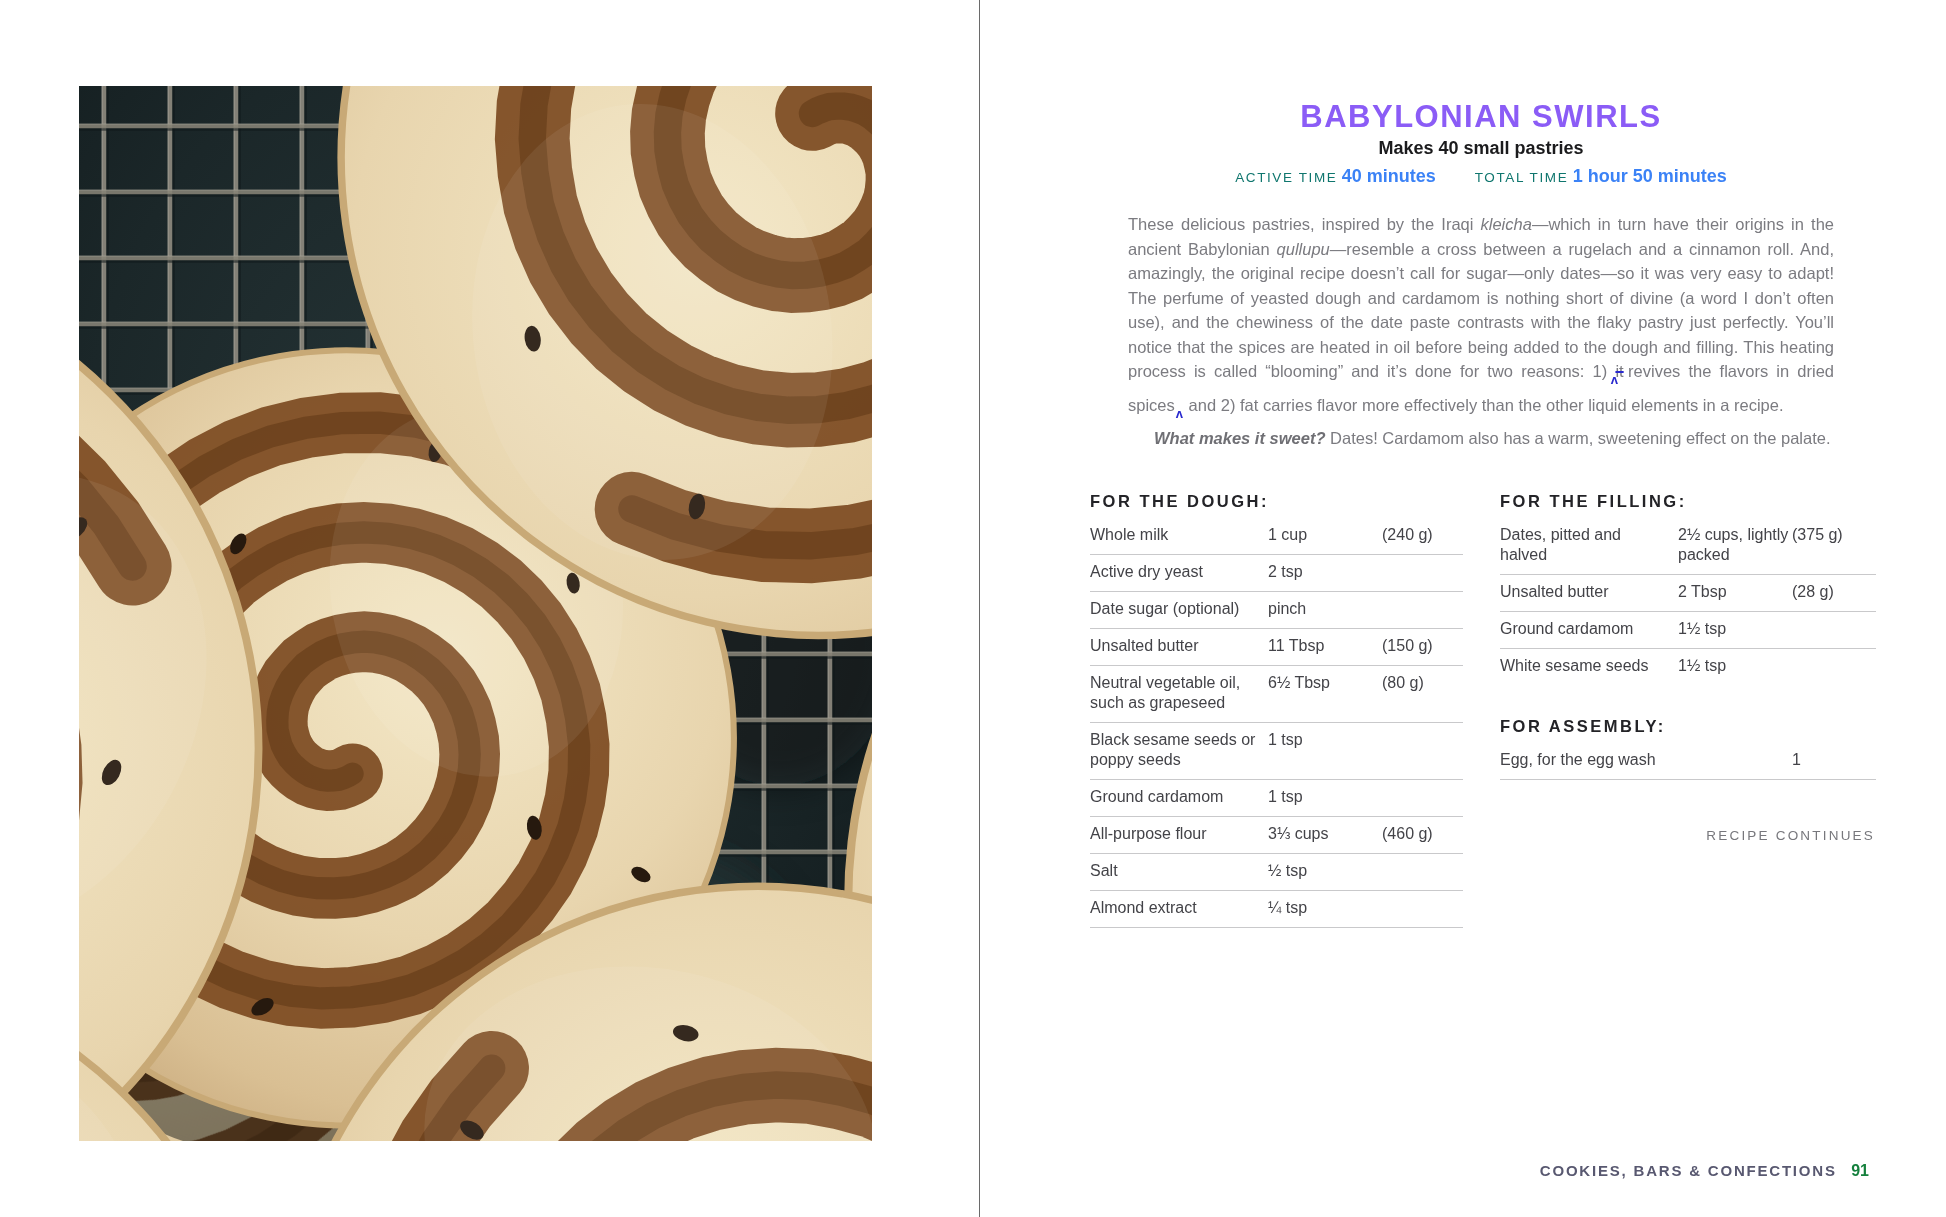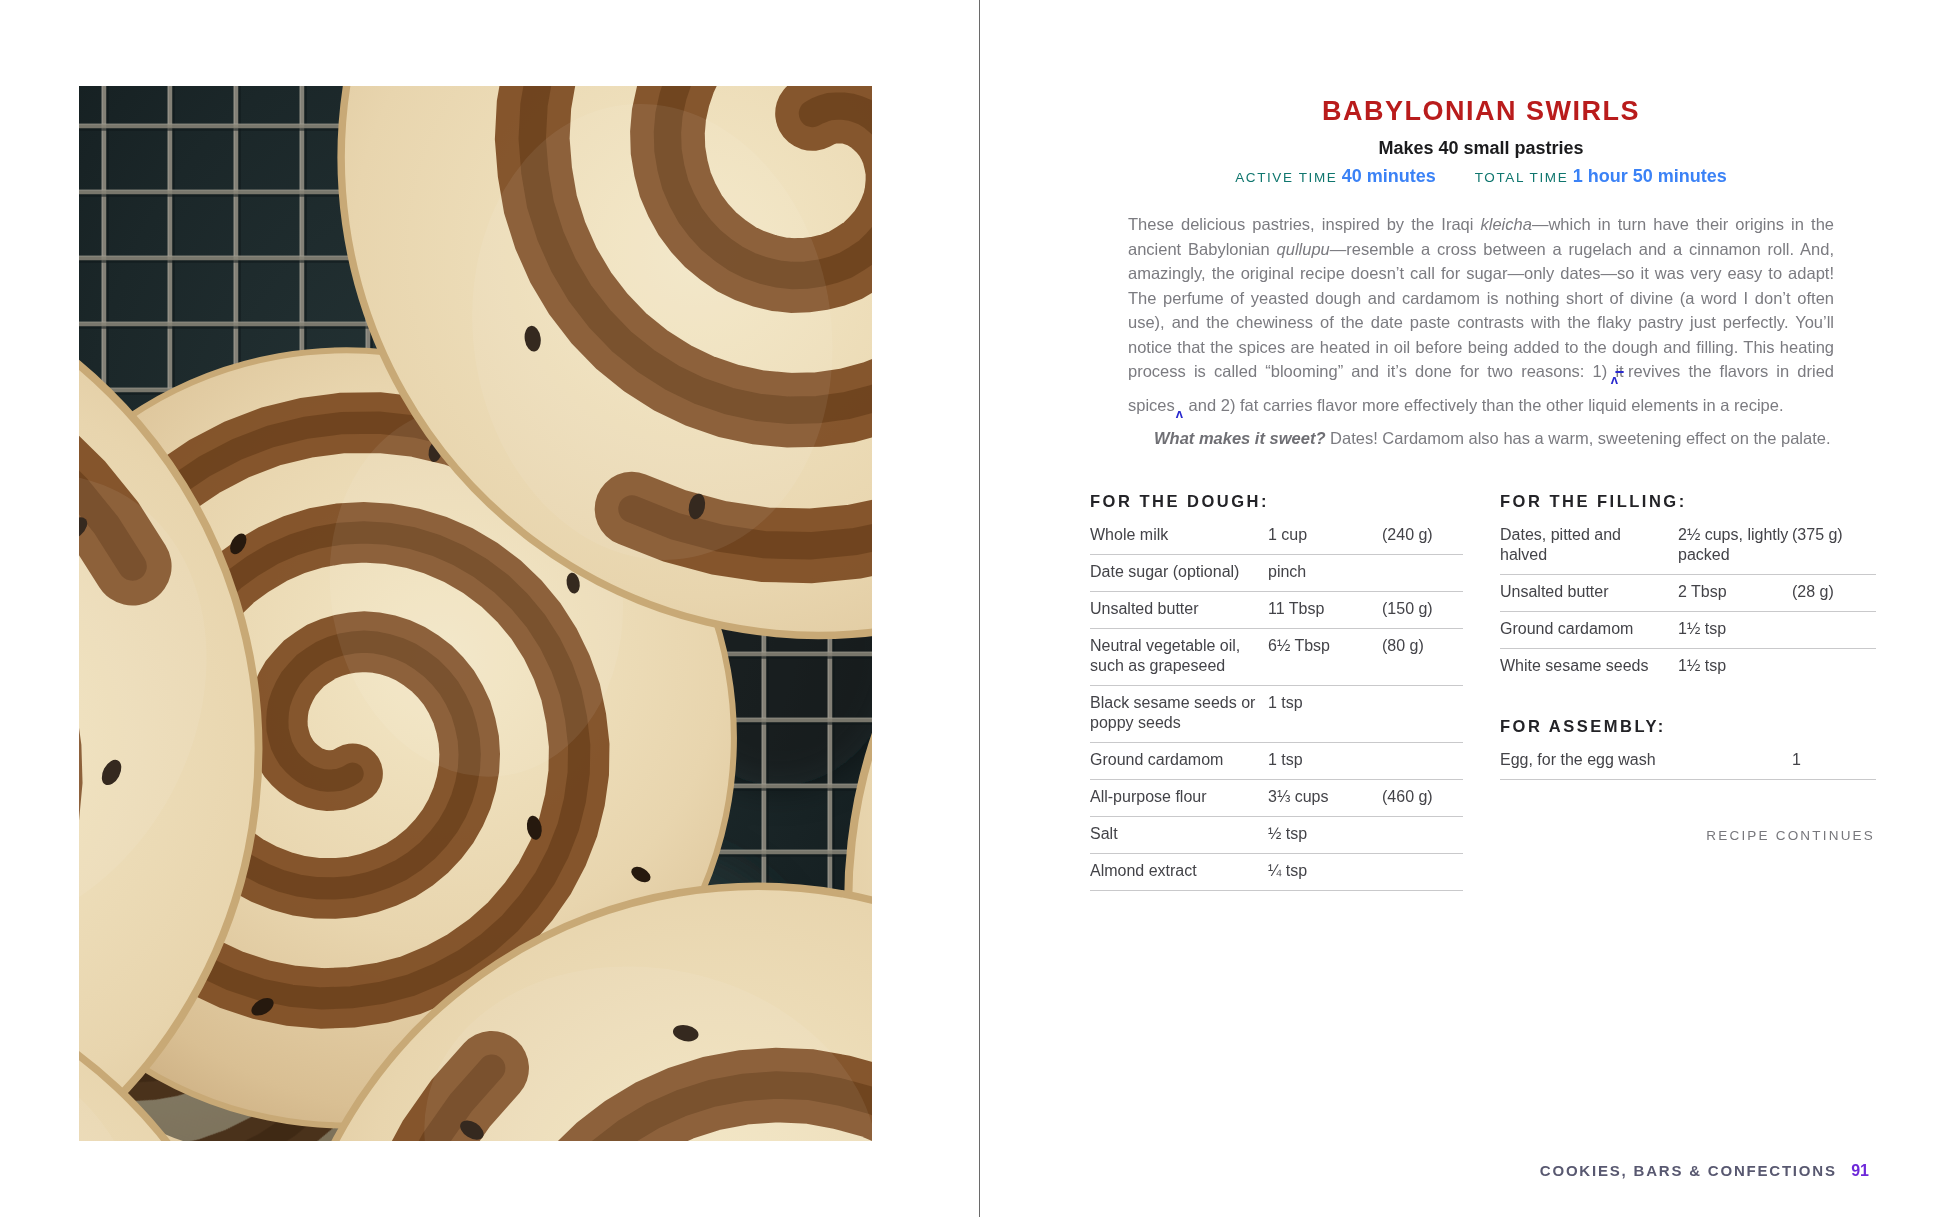--- a/index.html
+++ b/index.html
@@ -7,21 +7,21 @@
           font-family:"Liberation Sans","DejaVu Sans",sans-serif;}
   
   .photo{position:absolute;left:79px;top:86px;width:793px;height:1055px;margin:0;
          overflow:hidden;background:#1b2527;}
   .photo svg{display:block;width:100%;height:100%;}
   
   .divider{position:absolute;left:979px;top:0;width:1px;height:1217px;background:#6a6a6a;}
   
   .page-right{position:absolute;left:980px;top:0;width:966px;height:1217px;}
   .r-title{position:absolute;left:148px;top:78px;width:706px;text-align:center;
-           font-size:27px;font-weight:bold;letter-spacing:1.5px;color:#b91c1c;}
+           font-size:31px;font-weight:bold;letter-spacing:1.5px;color:#8b5cf6;}
   .r-yield{position:absolute;left:148px;top:138px;width:706px;text-align:center;
            font-size:18px;font-weight:bold;color:#1b1b1d;}
   .r-times{position:absolute;left:148px;top:166px;width:706px;text-align:center;color:#1b1b1d;
            white-space:nowrap;}
   .t-label{font-size:13.5px;letter-spacing:1.6px;color:#0f766e;}
   .t-value{font-size:18px;font-weight:bold;color:#3b82f6;}
   .t-gap{display:inline-block;width:30px;}
   .intro-wrap{position:absolute;left:148px;top:212px;width:706px;color:#7b7b80;
               font-size:16.5px;line-height:24.5px;text-align:justify;}
   .intro-wrap p{margin:0;}
@@ -42,21 +42,21 @@
                color:#232327;}
   .ing-heading.assembly{margin-top:32px;}
   .row{display:grid;grid-template-columns:178px 114px 1fr;border-bottom:1px solid #c9c9cb;
        padding:7px 0 9px 0;color:#434348;font-size:16px;line-height:20px;}
   .tbl-filling .row:last-child{border-bottom:none;}
   .c-name{padding-right:6px;}
   .recipe-continues{position:absolute;top:828px;right:71px;font-size:13.5px;
                     letter-spacing:2.2px;color:#77777c;}
   .r-footer{position:absolute;top:1162px;right:77px;white-space:nowrap;}
   .f-section{font-size:15px;font-weight:bold;letter-spacing:1.8px;color:#585870;text-align:right;}
-  .f-page{font-size:16px;font-weight:bold;color:#6d28d9;margin-left:10px;}
+  .f-page{font-size:16px;font-weight:bold;color:#15803d;margin-left:10px;}
 </style>
 </head>
 <body>
 
 <div class="canvas">
 
   <figure class="photo" aria-label="Date-filled swirl pastries with black sesame seeds cooling on a wire rack over a dark teal surface">
     <svg viewBox="0 0 793 1055" preserveAspectRatio="none">
       <defs>
         <radialGradient id="gBg" cx="45%" cy="40%" r="75%">
@@ -230,20 +230,25 @@
     <div class="ingredients">
       <div class="ing-col">
         <h3 class="ing-heading">FOR THE DOUGH:</h3>
         <div class="tbl tbl-dough">
             <div class="row">
               <span class="c-name">Whole milk</span>
               <span class="c-amt">1 cup</span>
               <span class="c-wt">(240 g)</span>
             </div>
             <div class="row">
+              <span class="c-name">Active dry yeast</span>
+              <span class="c-amt">2 tsp</span>
+              <span class="c-wt"></span>
+            </div>
+            <div class="row">
               <span class="c-name">Date sugar (optional)</span>
               <span class="c-amt">pinch</span>
               <span class="c-wt"></span>
             </div>
             <div class="row">
               <span class="c-name">Unsalted butter</span>
               <span class="c-amt">11 Tbsp</span>
               <span class="c-wt">(150 g)</span>
             </div>
             <div class="row">

